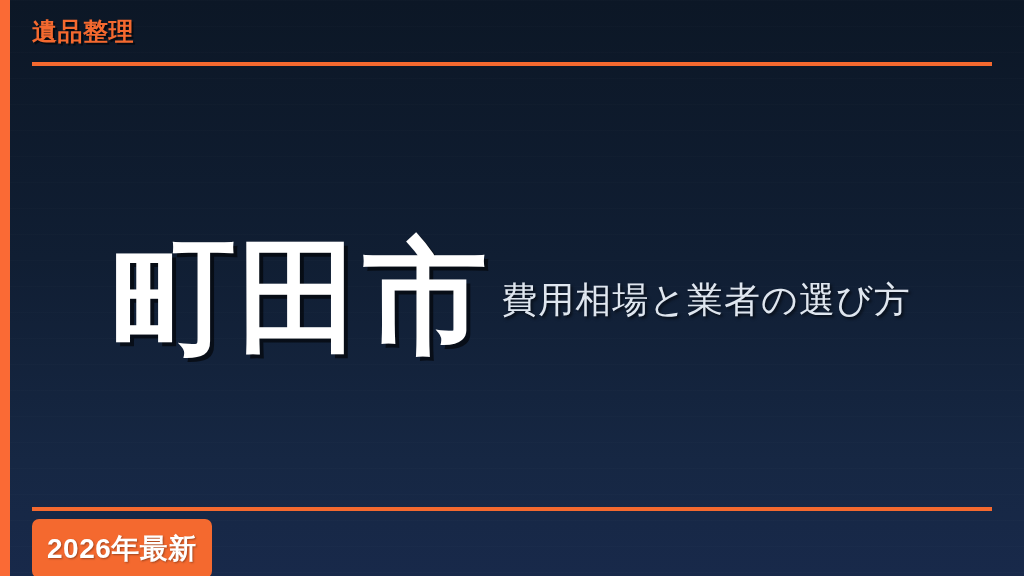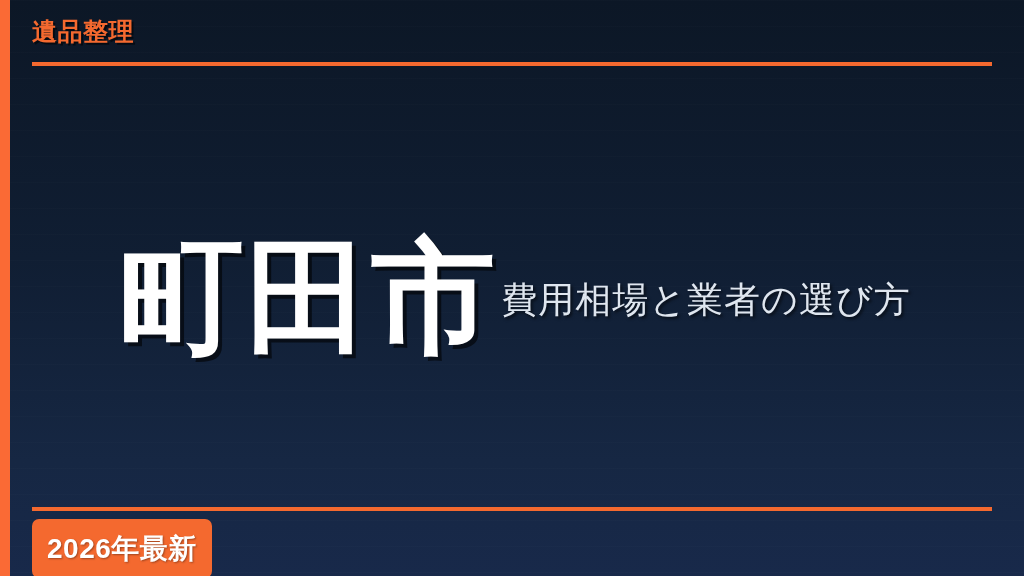--- a/index.html
+++ b/index.html
@@ -95,21 +95,21 @@
   }
 
   #main-subtitle {
     font-size: 36px;
     font-weight: normal;
     line-height: 1.15;
     color: #dfe6ef;
     letter-spacing: 1px;
     text-shadow: 2px 2px 3px rgba(0,0,0,0.6);
     white-space: nowrap;
-    margin: 4px;
+    margin: 12px;
     text-align: center;
   }
 
   
   #footer-rule {
     position: absolute;
     left: 32px;
     top: 507px;
     width: 960px;
     height: 4px;

